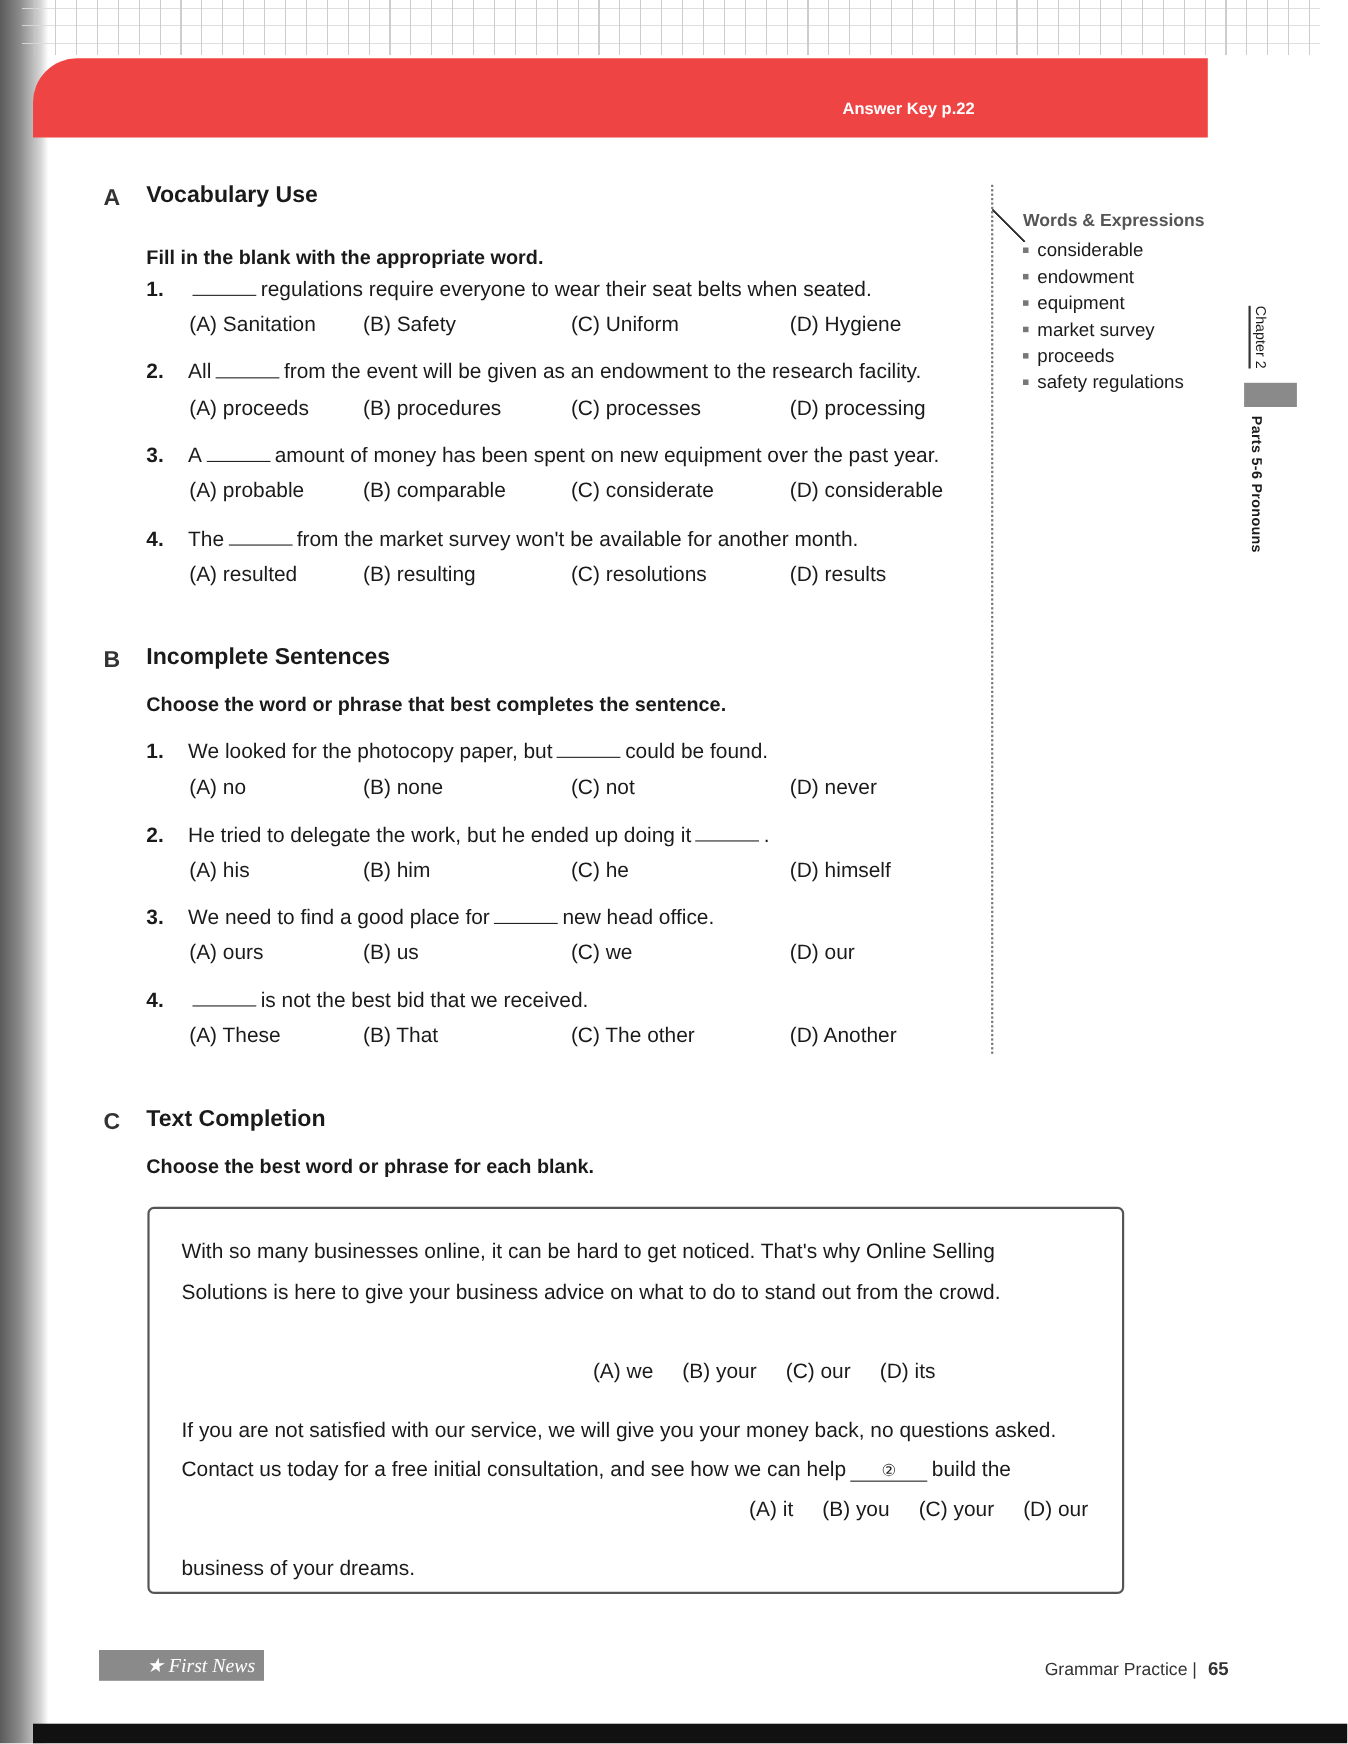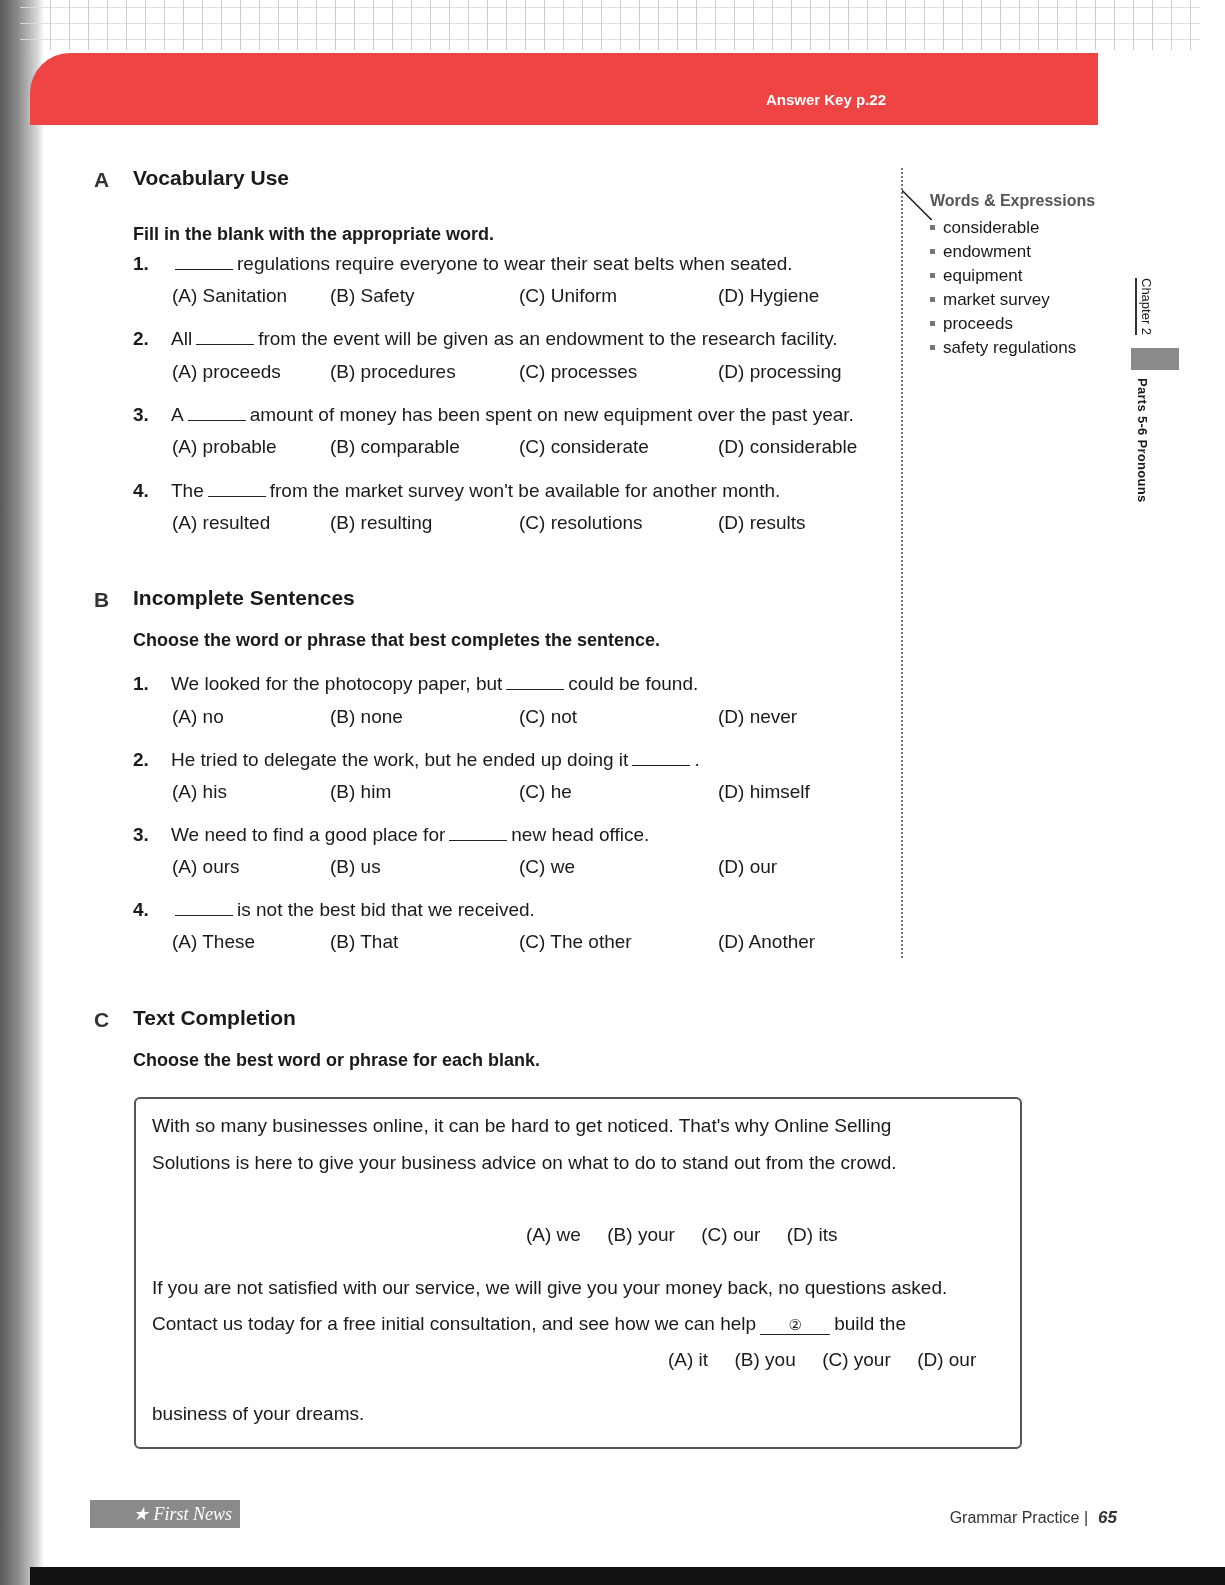--- a/index.html
+++ b/index.html
@@ -31,26 +31,26 @@
   .words h3 { margin:0 0 6px 0; font-size:16px; font-weight:bold; color:#555; }
   .words .item { font-size:17px; line-height:24px; }
   .words .bul { display:inline-block; width:5px; height:5px; background:#777; margin:0 8px 3px 0; vertical-align:middle; }
   .slash { position:absolute; left:902px; top:190px; width:30px; height:30px;
            background:linear-gradient(135deg, transparent 48%, #333 49%, #333 52%, transparent 53%); transform:scaleX(-1); }
   .side-tab { position:absolute; left:1131px; top:278px; width:48px; height:240px; }
   .side-tab .ch { position:absolute; left:4px; top:0; writing-mode:vertical-rl; font-size:13px; border-left:2px solid #333; padding-left:2px; }
   .side-tab .bar { position:absolute; left:0; top:70px; width:48px; height:22px; background:#8a8a8a; }
   .side-tab .parts { position:absolute; left:4px; top:100px; writing-mode:vertical-rl; font-size:13px; font-weight:bold; letter-spacing:.3px; }
   .box { position:absolute; left:134px; top:1097px; width:884px; height:348px; border:2px solid #555; border-radius:6px; }
-  .box p { position:absolute; left:16px; margin:0; font-size:19px; white-space:nowrap; }
+  .box p { position:absolute; left:16px; margin:13px; font-size:19px; white-space:nowrap; }
   .circ { display:inline-block; border-bottom:1px solid #222; width:70px; text-align:center; font-size:15px; margin:0 4px; }
   .footer-logo { position:absolute; left:90px; top:1500px; width:150px; height:28px; background:#8a8a8a; color:#fff;
                  font-family:"Liberation Serif", serif; font-style:italic; font-size:18px; line-height:28px; text-align:right; padding-right:8px; box-sizing:border-box; }
   .footer-page { position:absolute; right:108px; top:1508px; font-size:16px; color:#333; }
-  .footer-page b { font-size:17px; margin-left:10px;font-style:italic; }
+  .footer-page b { font-size:17px; margin-left:10px; }
   .bottom-edge { position:absolute; left:30px; bottom:0; width:1195px; height:18px; background:#111; }
 </style>
 </head>
 <body>
 
 <div class="spine"></div>
 <div class="grid"></div>
 <div class="banner">
   <span class="banner-text">Answer Key p.22</span>
 </div>

